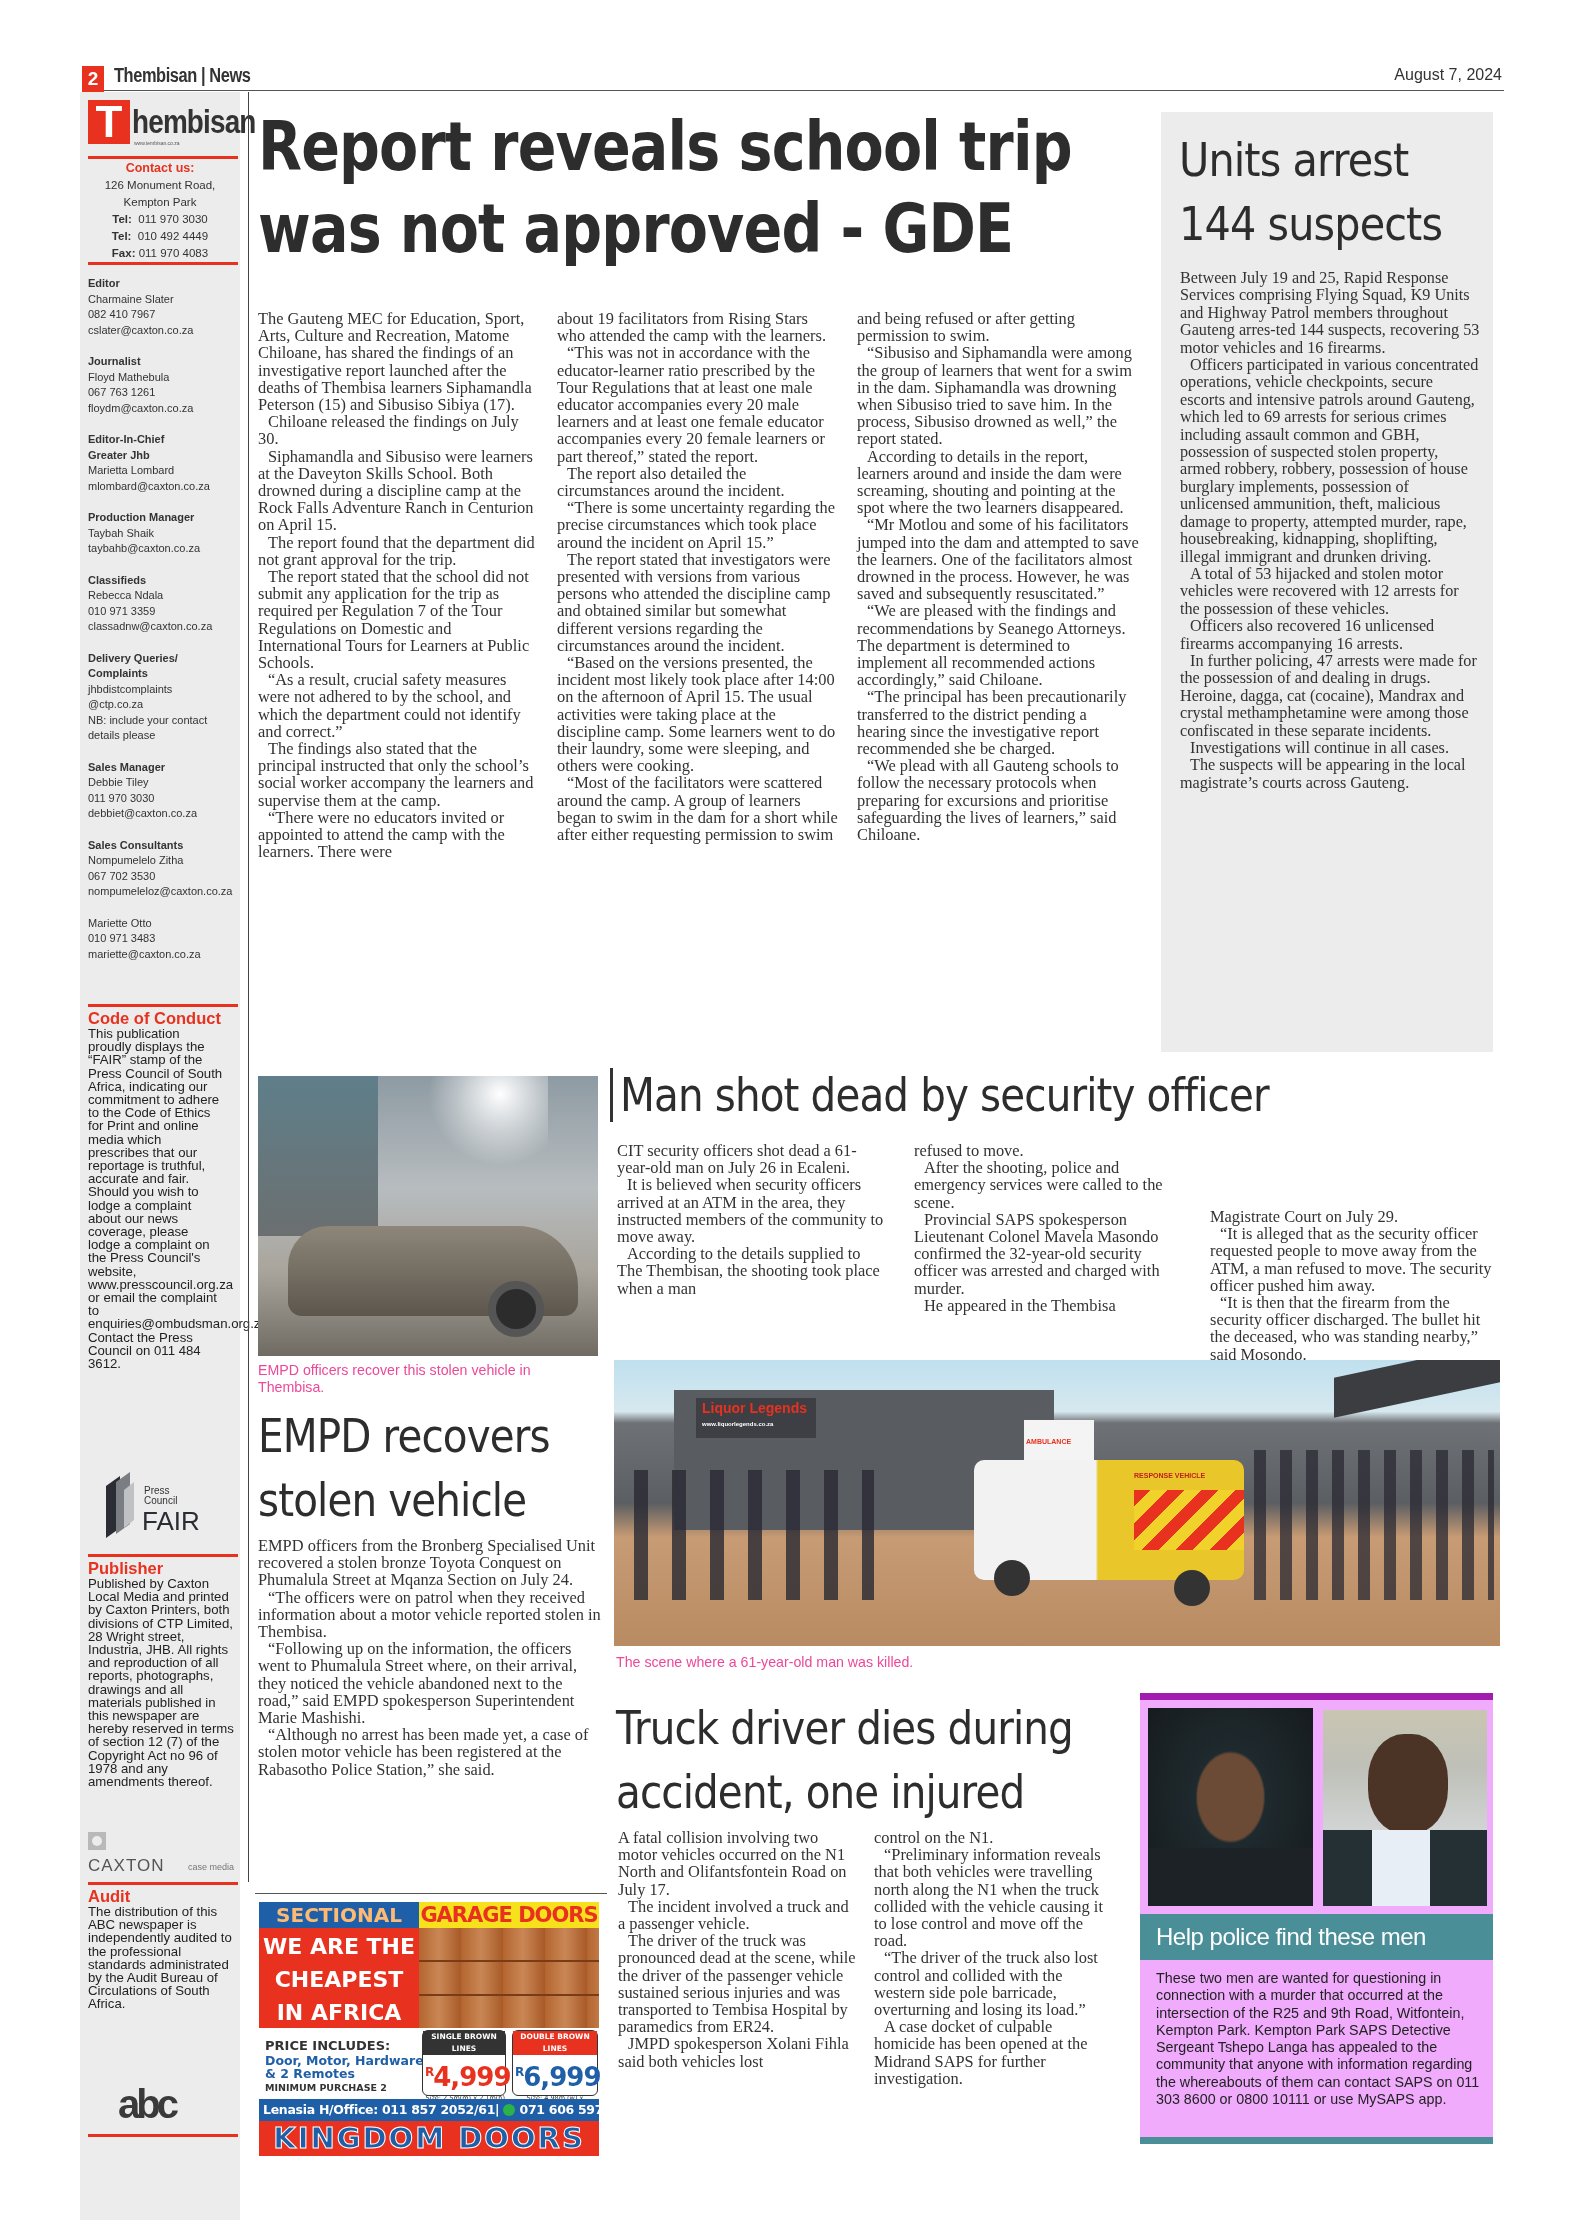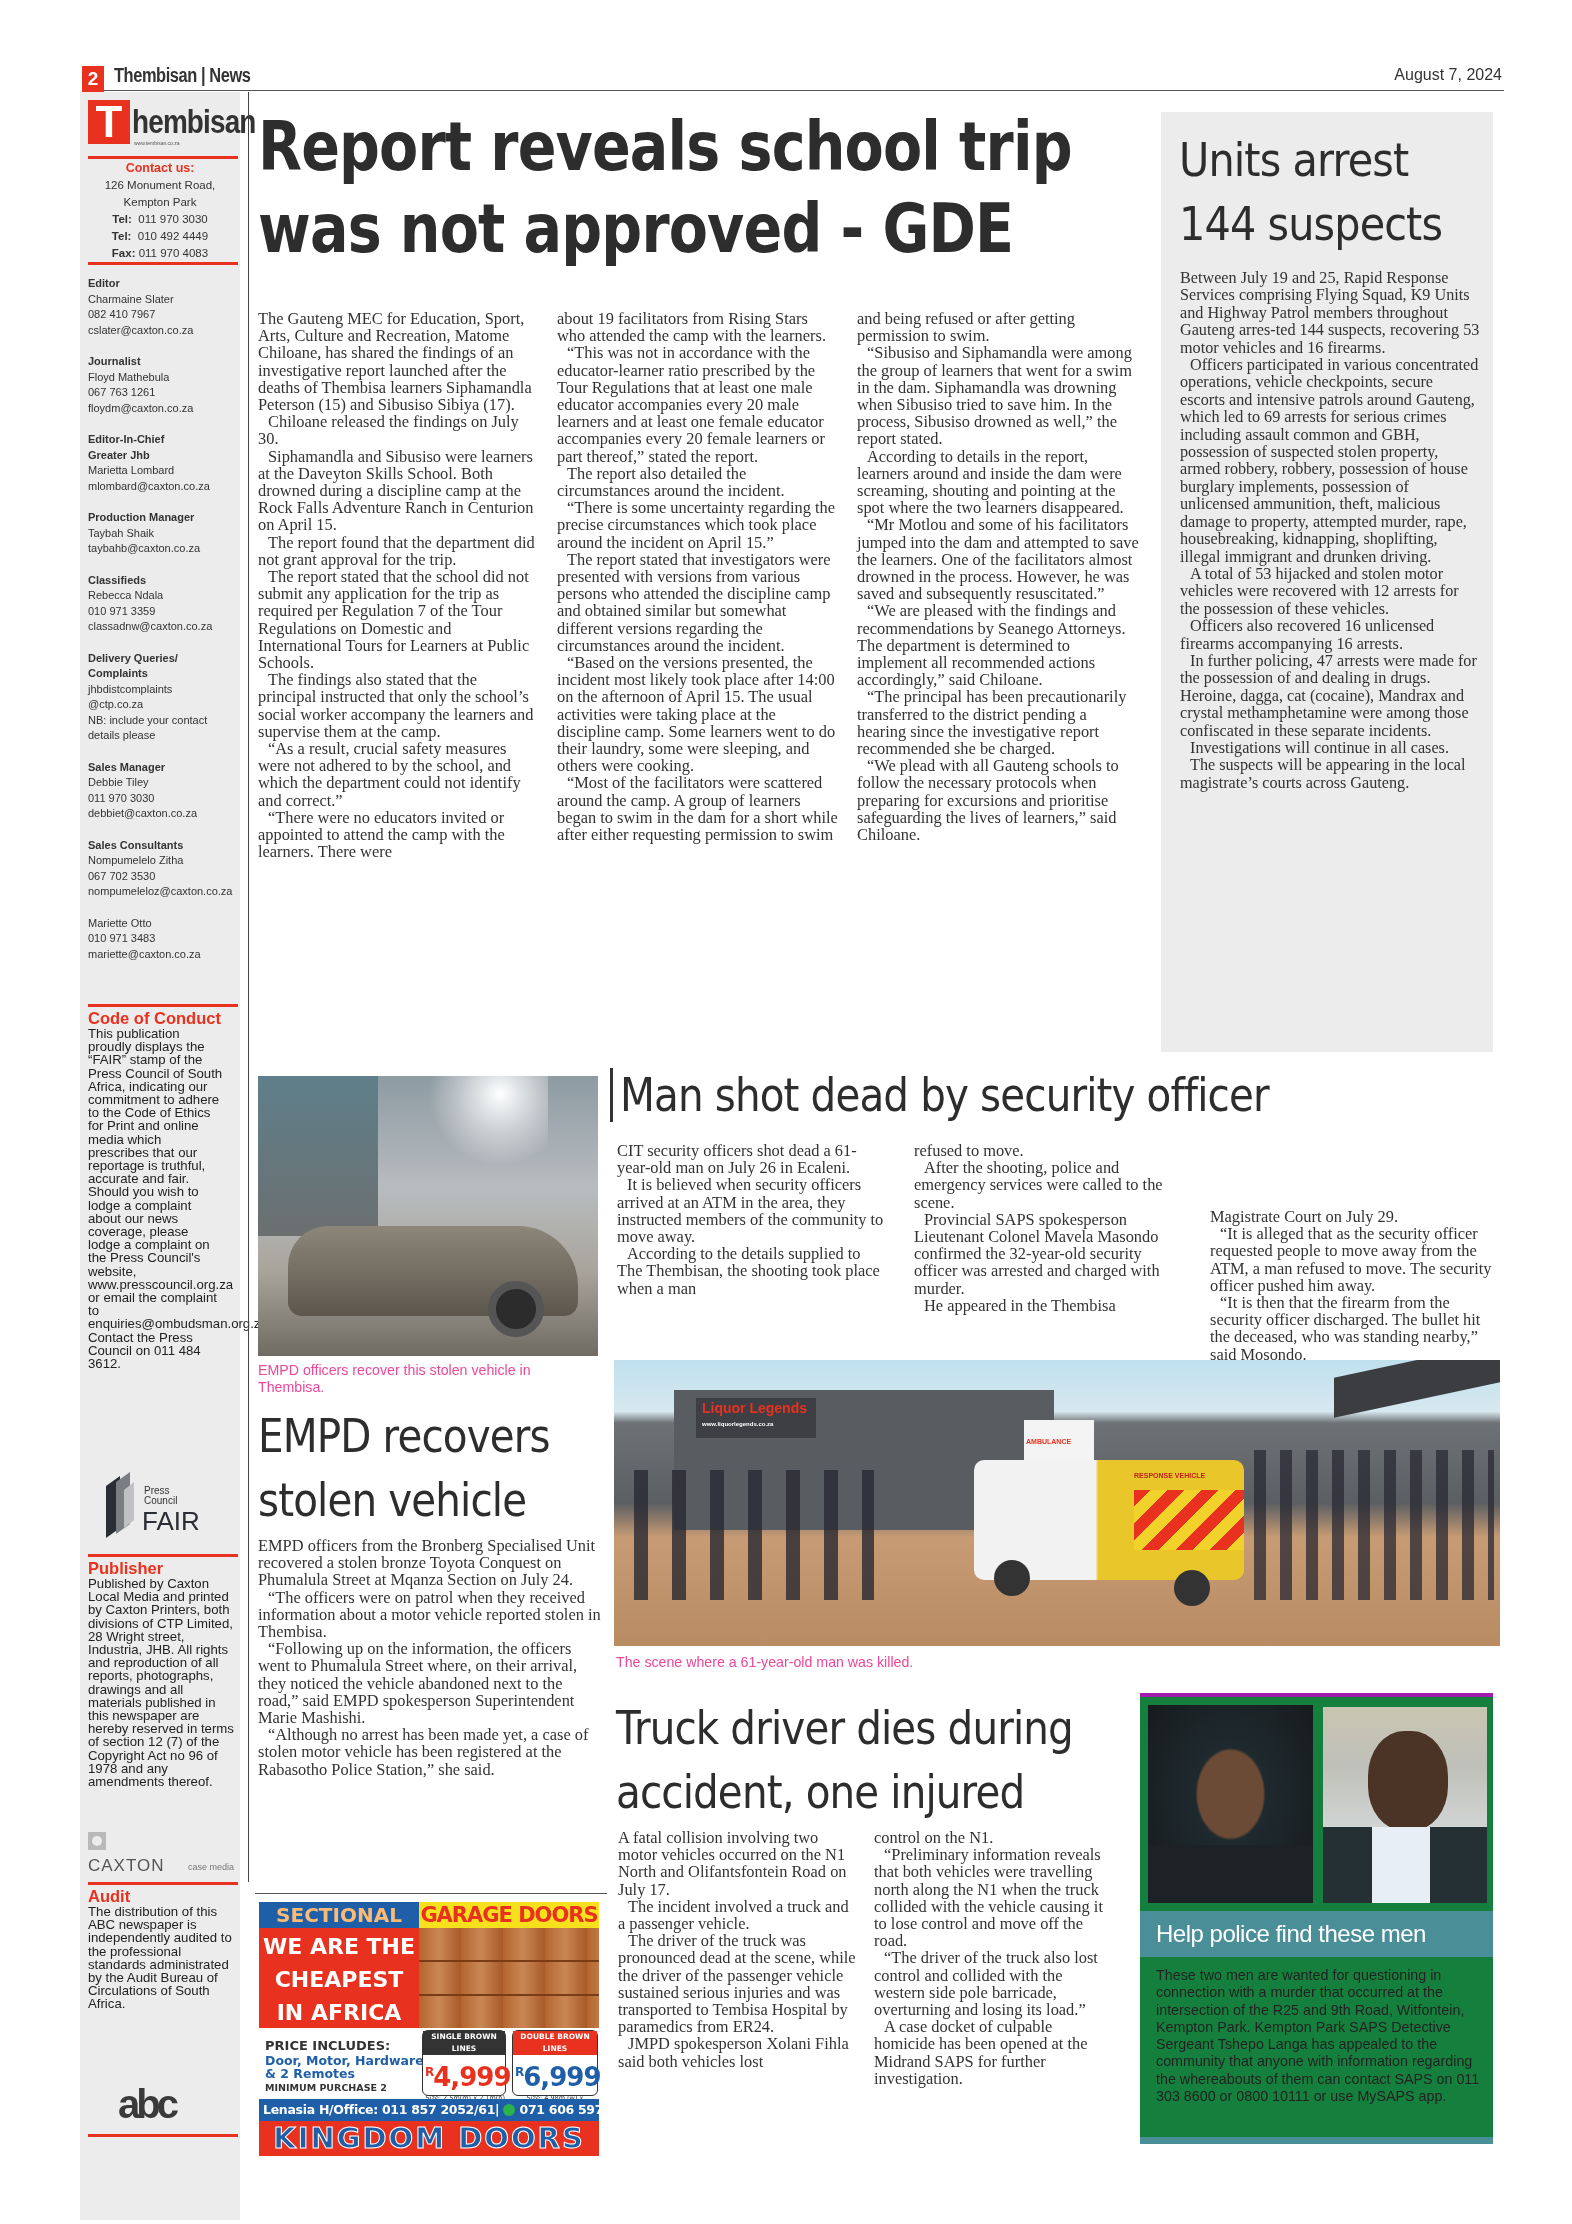--- a/index.html
+++ b/index.html
@@ -154,22 +154,22 @@
 <div class="abs hl-bold" style="left:258px;top:106px;font-size:68px;line-height:82px;transform:scaleX(0.84);transform-origin:left;white-space:nowrap">
   <div>Report reveals school trip</div>
   <div>was not approved - GDE</div>
 </div>
 <div class="col body-text" id="lead-col-0" style="left:258px;top:310px;width:280px">
     <p>The Gauteng MEC for Education, Sport, Arts, Culture and Recreation, Matome Chiloane, has shared the findings of an investigative report launched after the deaths of Thembisa learners Siphamandla Peterson (15) and Sibusiso Sibiya (17).</p>
     <p>Chiloane released the findings on July 30.</p>
     <p>Siphamandla and Sibusiso were learners at the Daveyton Skills School. Both drowned during a discipline camp at the Rock Falls Adventure Ranch in Centurion on April 15.</p>
     <p>The report found that the department did not grant approval for the trip.</p>
     <p>The report stated that the school did not submit any application for the trip as required per Regulation 7 of the Tour Regulations on Domestic and International Tours for Learners at Public Schools.</p>
+    <p>“As a result, crucial safety measures were not adhered to by the school, and which the department could not identify and correct.”</p>
     <p>The findings also stated that the principal instructed that only the school’s social worker accompany the learners and supervise them at the camp.</p>
-    <p>“As a result, crucial safety measures were not adhered to by the school, and which the department could not identify and correct.”</p>
     <p>“There were no educators invited or appointed to attend the camp with the learners. There were</p>
   </div>
 <div class="col body-text" id="lead-col-1" style="left:557px;top:310px;width:282px">
     <p>about 19 facilitators from Rising Stars who attended the camp with the learners.</p>
     <p>“This was not in accordance with the educator-learner ratio prescribed by the Tour Regulations that at least one male educator accompanies every 20 male learners and at least one female educator accompanies every 20 female learners or part thereof,” stated the report.</p>
     <p>The report also detailed the circumstances around the incident.</p>
     <p>“There is some uncertainty regarding the precise circumstances which took place around the incident on April 15.”</p>
     <p>The report stated that investigators were presented with versions from various persons who attended the discipline camp and obtained similar but somewhat different versions regarding the circumstances around the incident.</p>
     <p>“Based on the versions presented, the incident most likely took place after 14:00 on the afternoon of April 15. The usual activities were taking place at the discipline camp. Some learners went to do their laundry, some were sleeping, and others were cooking.</p>
     <p>“Most of the facilitators were scattered around the camp. A group of learners began to swim in the dam for a short while after either requesting permission to swim</p>
@@ -303,21 +303,21 @@
     <p>The driver of the truck was pronounced dead at the scene, while the driver of the passenger vehicle sustained serious injuries and was transported to Tembisa Hospital by paramedics from ER24.</p>
     <p>JMPD spokesperson Xolani Fihla said both vehicles lost</p>
   </div>
 <div class="col body-text" id="truck-col-1" style="left:874px;top:1829px;width:240px">
     <p>control on the N1.</p>
     <p>“Preliminary information reveals that both vehicles were travelling north along the N1 when the truck collided with the vehicle causing it to lose control and move off the road.</p>
     <p>“The driver of the truck also lost control and collided with the western side pole barricade, overturning and losing its load.”</p>
     <p>A case docket of culpable homicide has been opened at the Midrand SAPS for further investigation.</p>
   </div>
 
-<div class="abs" style="left:1140px;top:1693px;width:353px;height:451px;background:#15803d;border-top:4px solid #a21caf;border-bottom:7px solid #4a8f98">
+<div class="abs" style="left:1140px;top:1693px;width:353px;height:451px;background:#f0abfc;border-top:7px solid #a21caf;border-bottom:7px solid #4a8f98">
   <div class="photo" style="left:8px;top:8px;width:165px;height:198px;background:radial-gradient(ellipse at 50% 45%,#6b4a36 0 28%,#1f2a2e 30%,#15191b 100%)">
     <div style="position:absolute;left:0;top:140px;width:165px;height:60px;background:#1c2225"></div>
   </div>
   <div class="photo" style="left:183px;top:10px;width:164px;height:196px;background:linear-gradient(180deg,#c9c5b2 0%,#bfc0b9 30%,#e7eef5 100%)">
     <div style="position:absolute;left:45px;top:24px;width:80px;height:100px;border-radius:45%;background:#4b3326"></div>
     <div style="position:absolute;left:0;top:120px;width:164px;height:76px;background:linear-gradient(90deg,#253035 0 30%,#e8eef5 30% 65%,#253035 65%)"></div>
   </div>
   <div class="sans" style="position:absolute;left:0;top:214px;width:353px;height:46px;background:#4a8f98;color:#fff;font-size:24px;line-height:46px;padding-left:16px;letter-spacing:-0.5px">Help police find these men</div>
   <div class="sans" style="position:absolute;left:16px;top:270px;width:328px;font-size:14.3px;line-height:17.3px;color:#222">These two men are wanted for questioning in connection with a murder that occurred at the intersection of the R25 and 9th Road, Witfontein, Kempton Park. Kempton Park SAPS Detective Sergeant Tshepo Langa has appealed to the community that anyone with information regarding the whereabouts of them can contact SAPS on 011 303 8600 or 0800 10111 or use MySAPS app.</div>
 </div>

